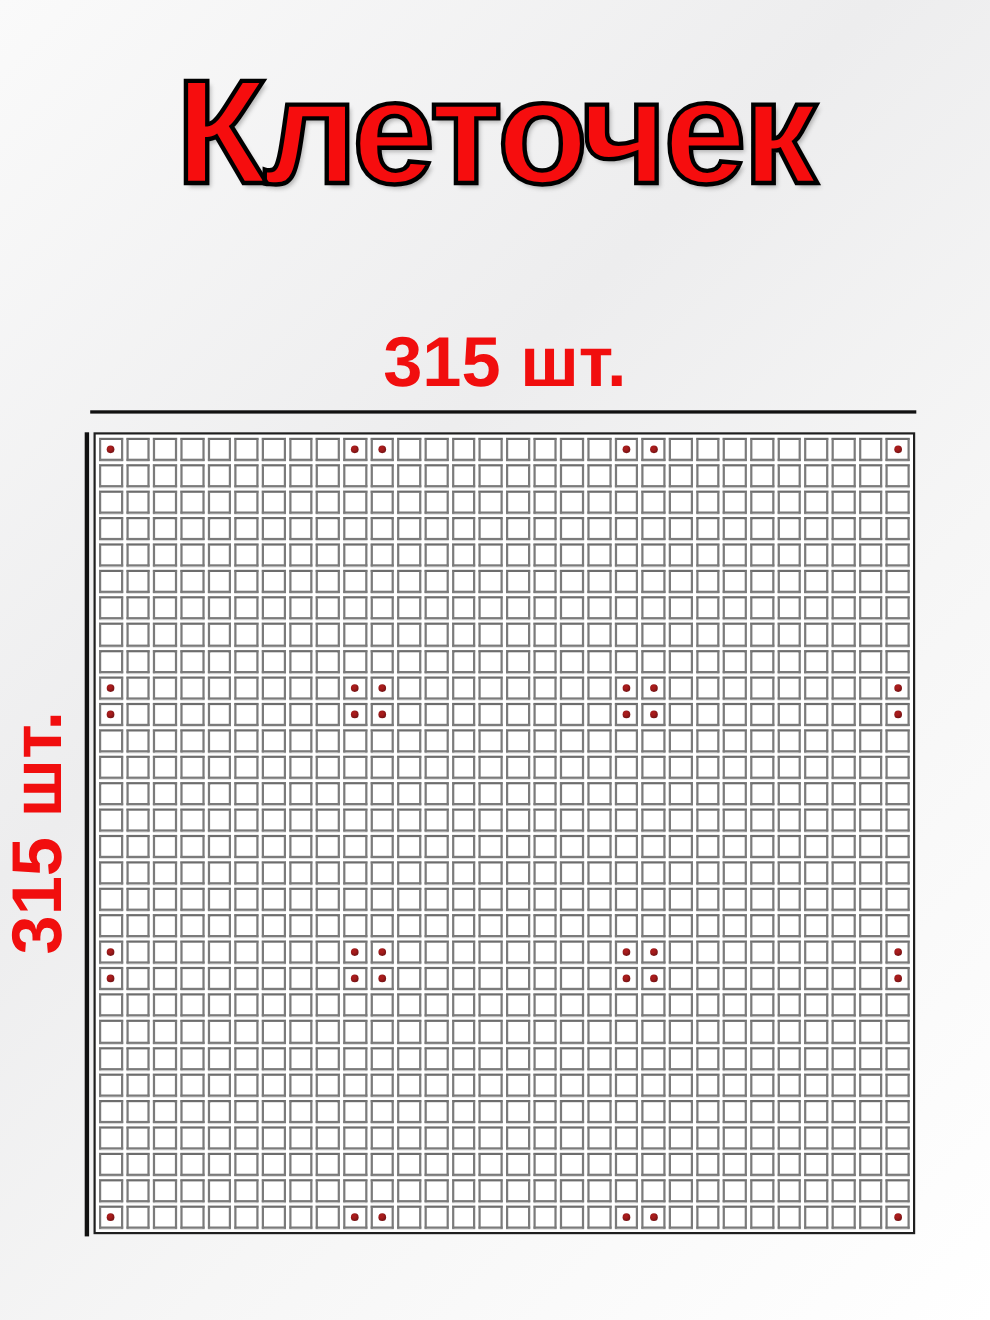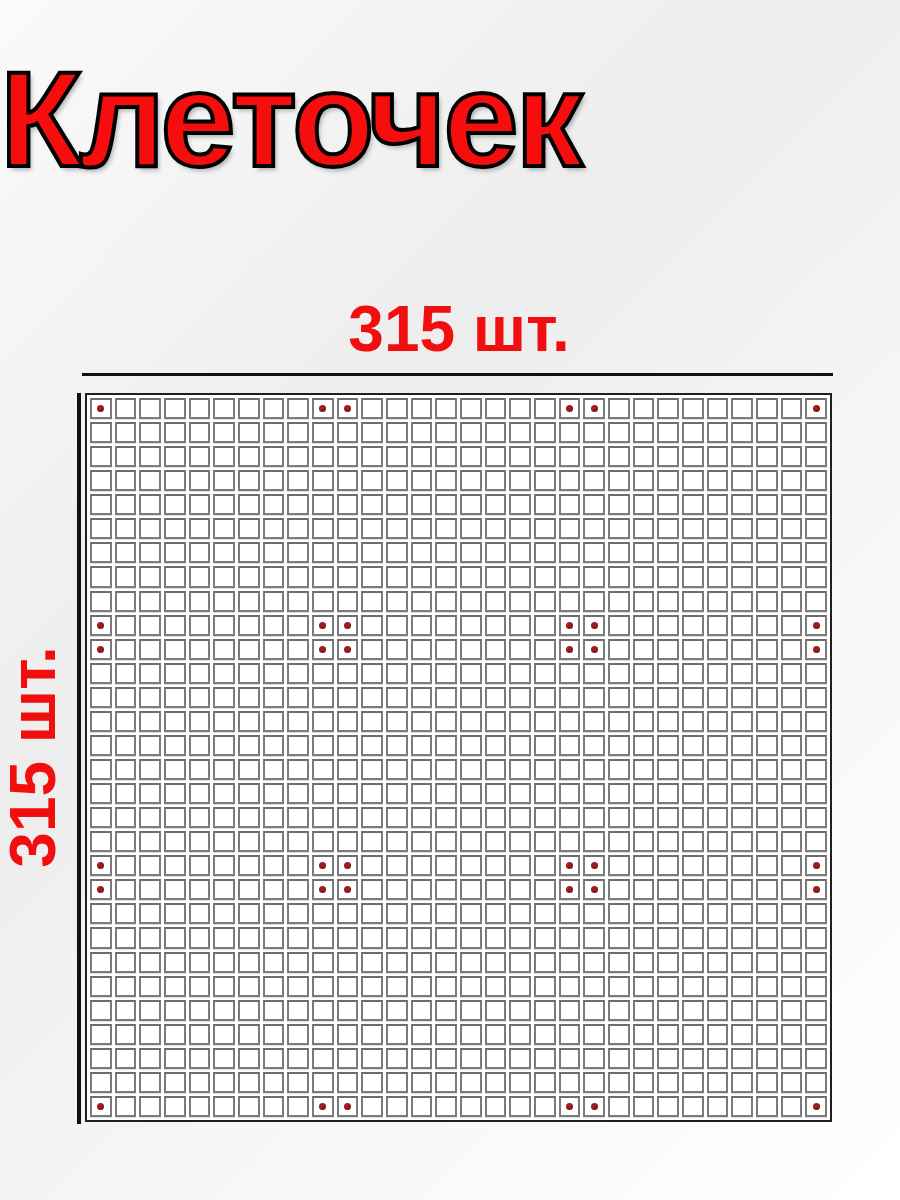--- a/index.html
+++ b/index.html
@@ -11,20 +11,21 @@
     height: 1200px;
     overflow: hidden;
     background: linear-gradient(135deg, #fafafa 0%, #ededee 38%, #f6f6f6 65%, #ffffff 100%);
   }
 
   .title {
     position: absolute;
     top: 52px;
     left: 0;
     width: 100%;
+    text-align: center;
     font-size: 135px;
     line-height: 1;
     font-weight: bold;
     letter-spacing: -3px;
     color: #f60d0e;
     -webkit-text-stroke: 4px #000000;
     text-shadow: 3px 4px 4px rgba(100,100,100,0.45);
     white-space: nowrap;
   }
 

